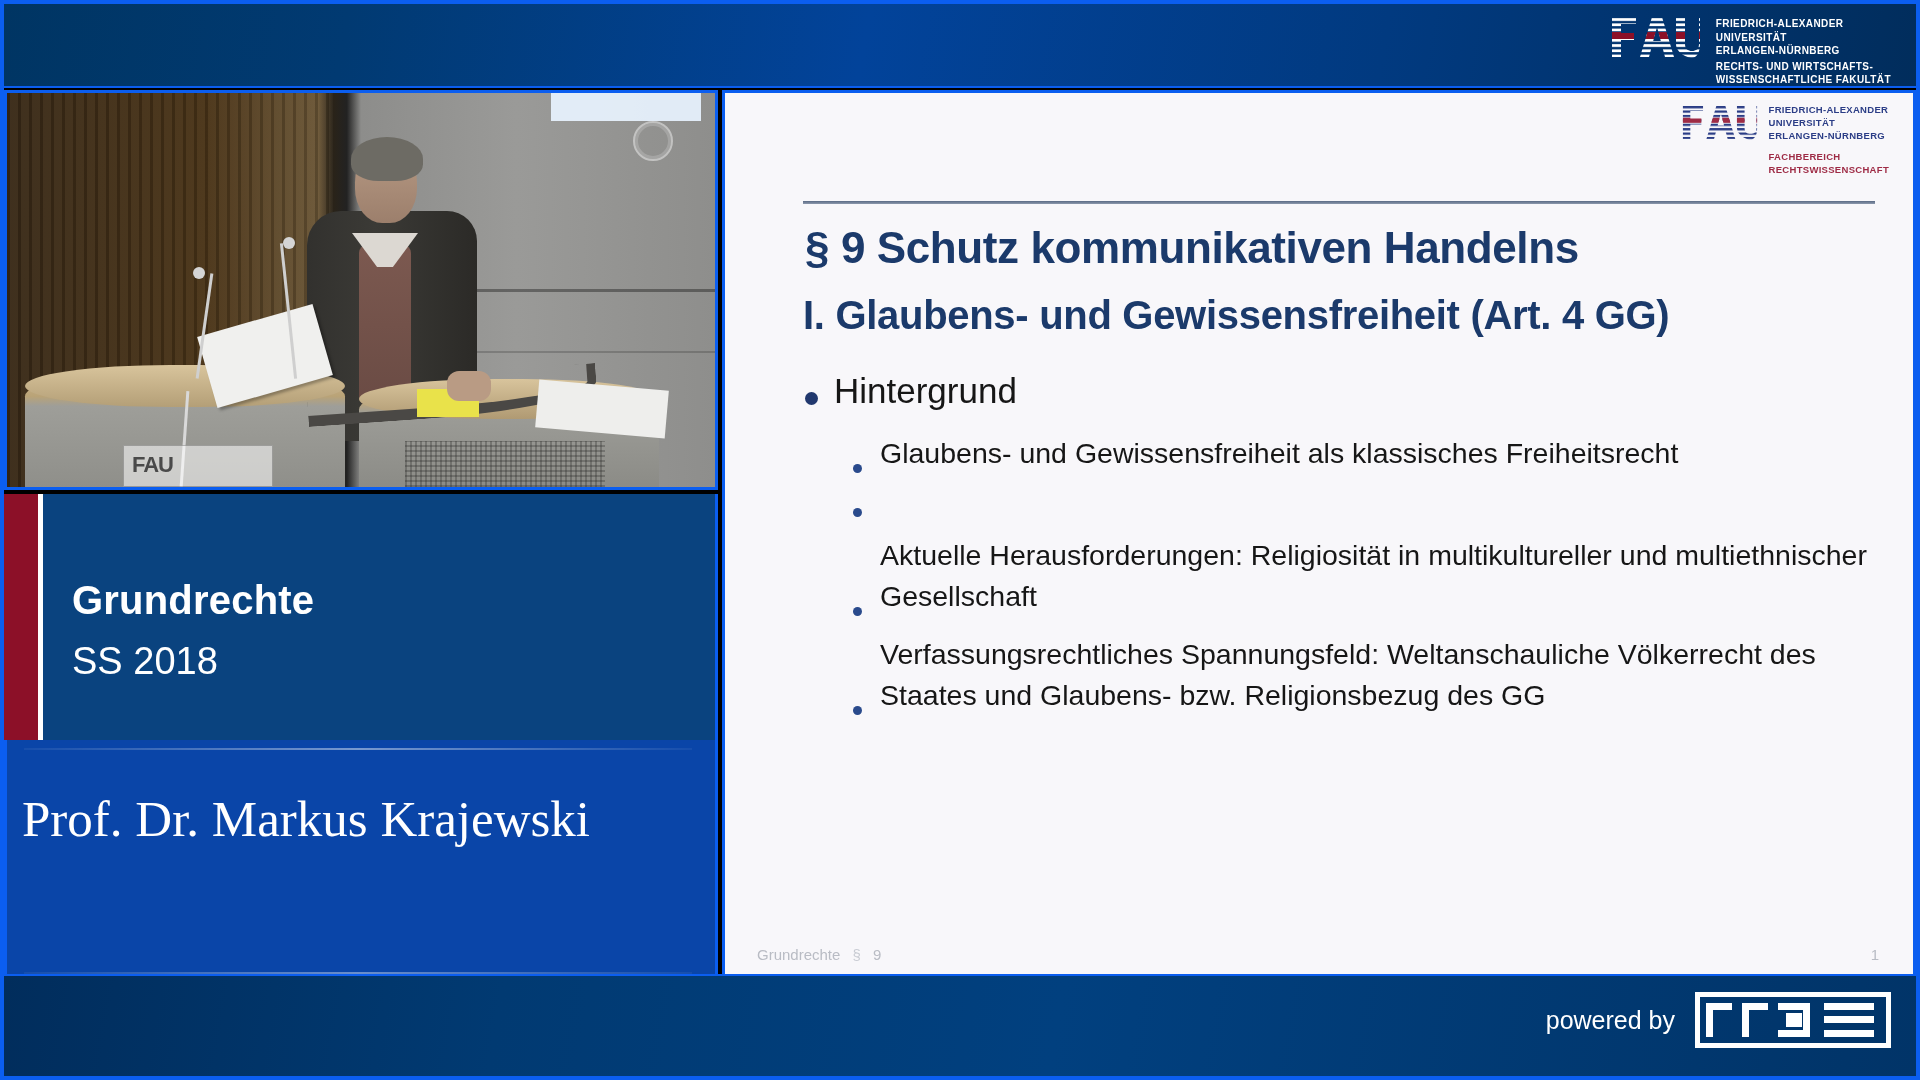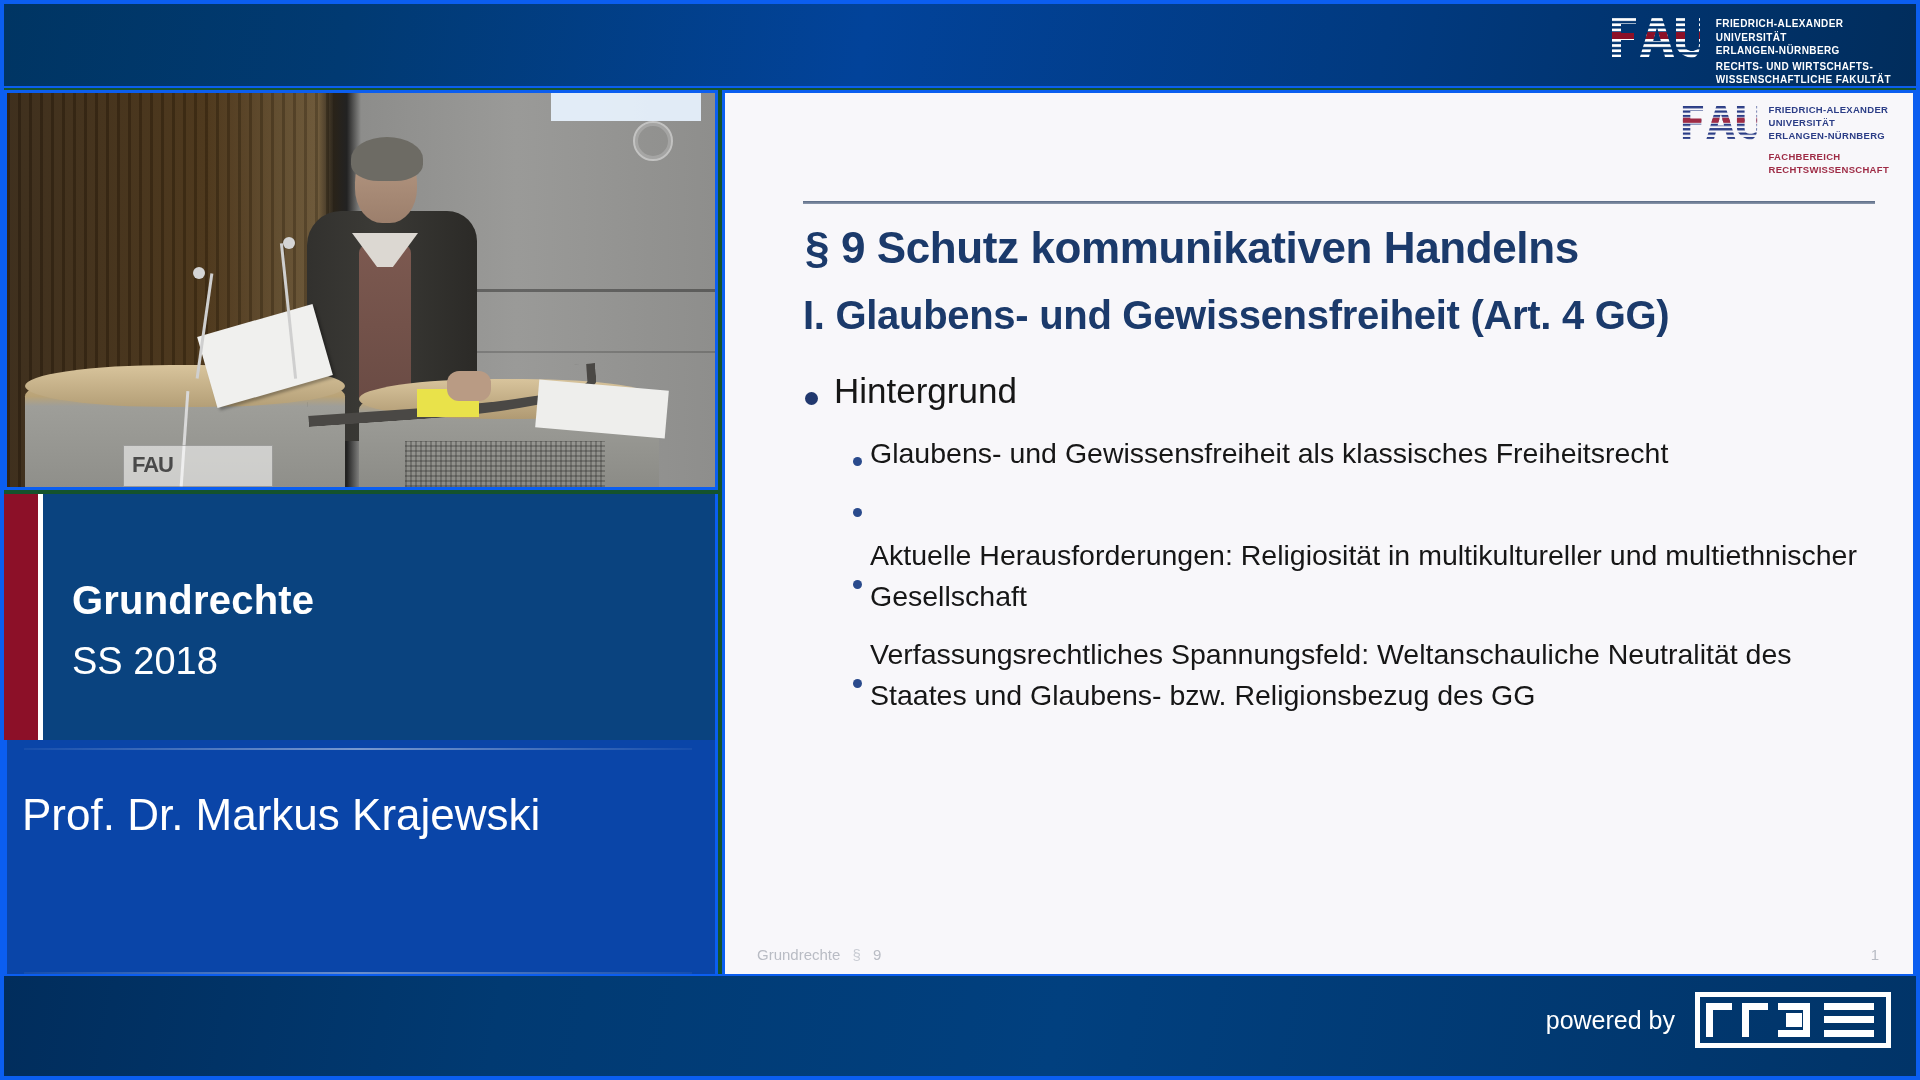--- a/index.html
+++ b/index.html
@@ -1,21 +1,21 @@
 <!DOCTYPE html>
 <html><head>
 <meta charset="utf-8">
 <style>
   * { margin:0; padding:0; box-sizing:border-box; }
   html,body { width:1920px; height:1080px; overflow:hidden; }
   body {
     font-family:"Liberation Sans", sans-serif;
     background:#0038a8;
   }
-  #app { position:relative; width:1920px; height:1080px; background:#14532d; }
+  #app { position:relative; width:1920px; height:1080px; background:#000000; }
 
   
   .header {
     position:absolute; left:0; top:0; width:1920px; height:88px;
     background:linear-gradient(100deg,#003563 0%,#013a72 18%,#02439a 45%,#013a80 72%,#012d5c 100%);
     border:3px solid #0b5ef0;
     border-bottom:2px solid #0b5ef0;
   }
   .header-logo {
     position:absolute; right:26px; top:10px;
@@ -166,21 +166,21 @@
   .divider-top {
     position:absolute; left:24px; top:748px; width:668px; height:2px;
     background:linear-gradient(90deg,rgba(255,255,255,.05),rgba(255,255,255,.45),rgba(255,255,255,.05));
   }
   .divider-bottom {
     position:absolute; left:24px; top:972px; width:668px; height:2px;
     background:linear-gradient(90deg,rgba(255,255,255,.05),rgba(255,255,255,.40),rgba(255,255,255,.05));
   }
   .presenter {
     position:absolute; left:22px; top:790px;
-    font-size:44px; color:#ffffff;
+    font-size:51px; color:#ffffff;font-family:Liberation Serif, serif;
   }
   .affil {
     position:absolute; left:22px; top:868px;
     font-size:27px; color:#ffffff; line-height:1.25;
   }
 
   
   .slide {
     position:absolute; left:722px; top:90px; width:1194px; height:900px;
     background:#f8f7fa; border:3px solid #0b5ef0;
@@ -205,21 +205,21 @@
     position:absolute; left:78px; top:200px;
     font-size:40px; font-weight:bold; color:#1b3a6b; letter-spacing:-.3px;
   }
   .lvl1 {
     position:absolute; left:80px; top:278px; width:1060px;
     display:flex; align-items:center; gap:16px;
   }
   .lvl1 .dot { width:13px; height:13px; border-radius:50%; background:#21386e; margin-top:14px; flex:0 0 auto; }
   .lvl1 .txt { font-size:35px; color:#161616; }
   .lvl2-list { position:absolute; left:128px; top:340px; width:1020px; }
-  .lvl2 { display:flex; align-items:center; gap:8px; margin-bottom:18px; }
+  .lvl2 { display:flex; align-items:flex-end; gap:18px; margin-bottom:18px; }
   .lvl2 .dot { width:9px; height:9px; border-radius:50%; background:#2a4a8c; margin-top:17px; flex:0 0 auto; }
   .lvl2 .txt { font-size:28.5px; color:#161616; line-height:1.42; }
   .slide-footer {
     position:absolute; left:32px; bottom:24px;
     font-size:15px; color:#b9bcc4;
   }
   .slide-footer .sep { margin:0 8px; color:#c9ccd3; }
   .slide-pageno {
     position:absolute; right:34px; bottom:24px; font-size:15px; color:#b9bcc4;
   }
@@ -373,21 +373,21 @@
       </div>
       <div class="lvl2">
         <span class="dot"></span>
       </div>
       <div class="lvl2">
         <span class="dot"></span>
         <span class="txt">Aktuelle Herausforderungen: Religiosität in multikultureller und multiethnischer Gesellschaft</span>
       </div>
       <div class="lvl2">
         <span class="dot"></span>
-        <span class="txt">Verfassungsrechtliches Spannungsfeld: Weltanschauliche Neutralität des Staates und Glaubens- bzw. Religionsbezug des GG</span>
+        <span class="txt">Verfassungsrechtliches Spannungsfeld: Weltanschauliche Völkerrecht des Staates und Glaubens- bzw. Religionsbezug des GG</span>
       </div>
     </div>
 
     <div class="slide-footer">
       <span>Grundrechte</span>
       <span class="sep">§</span>
       <span>9</span>
     </div>
     <div class="slide-pageno">1</div>
   </div>

